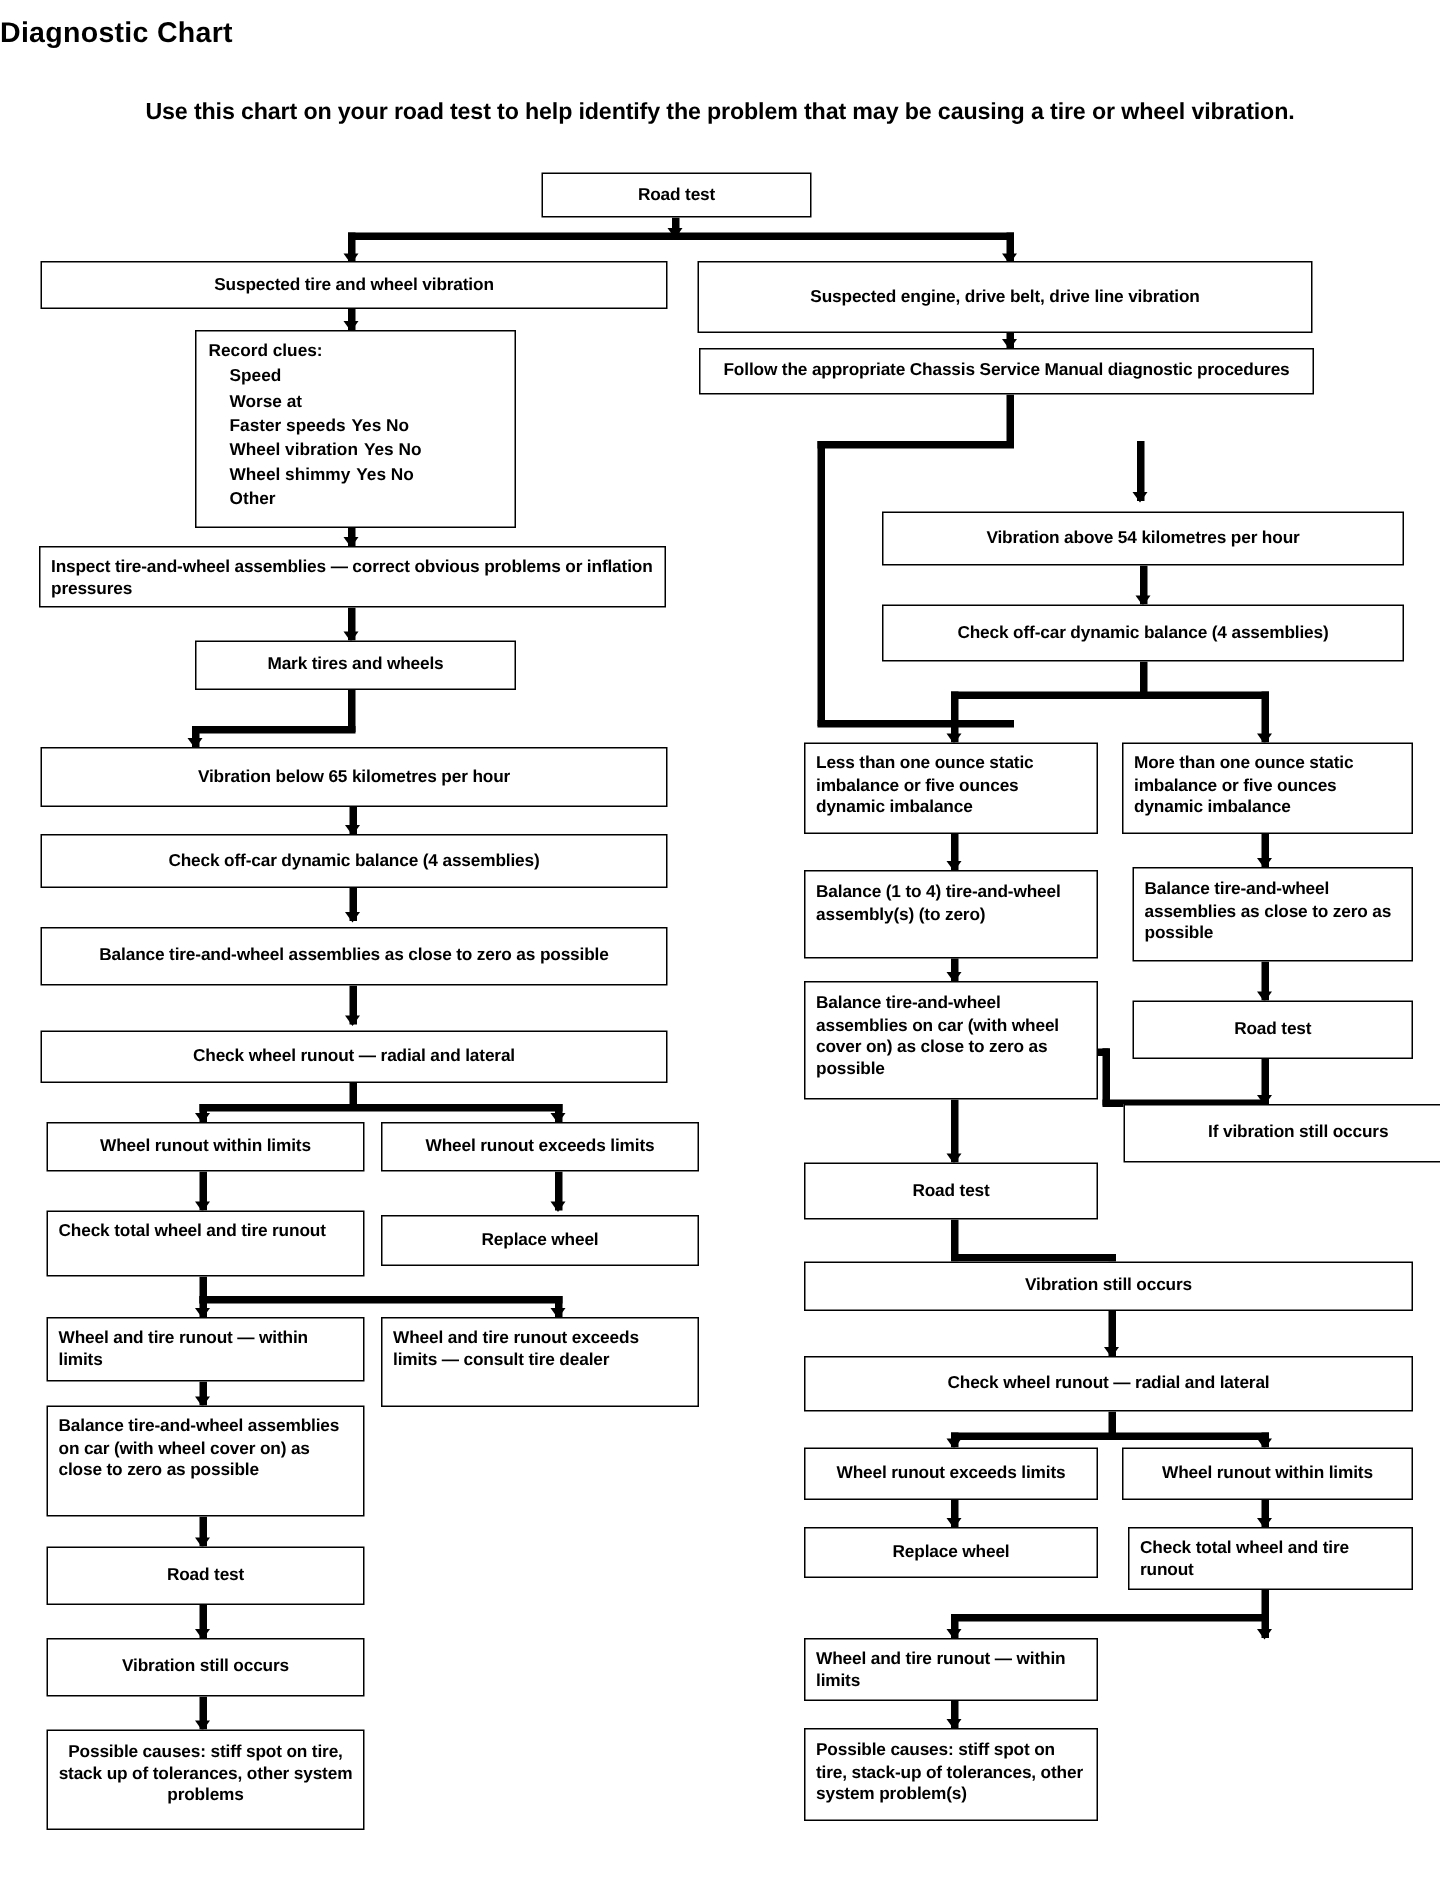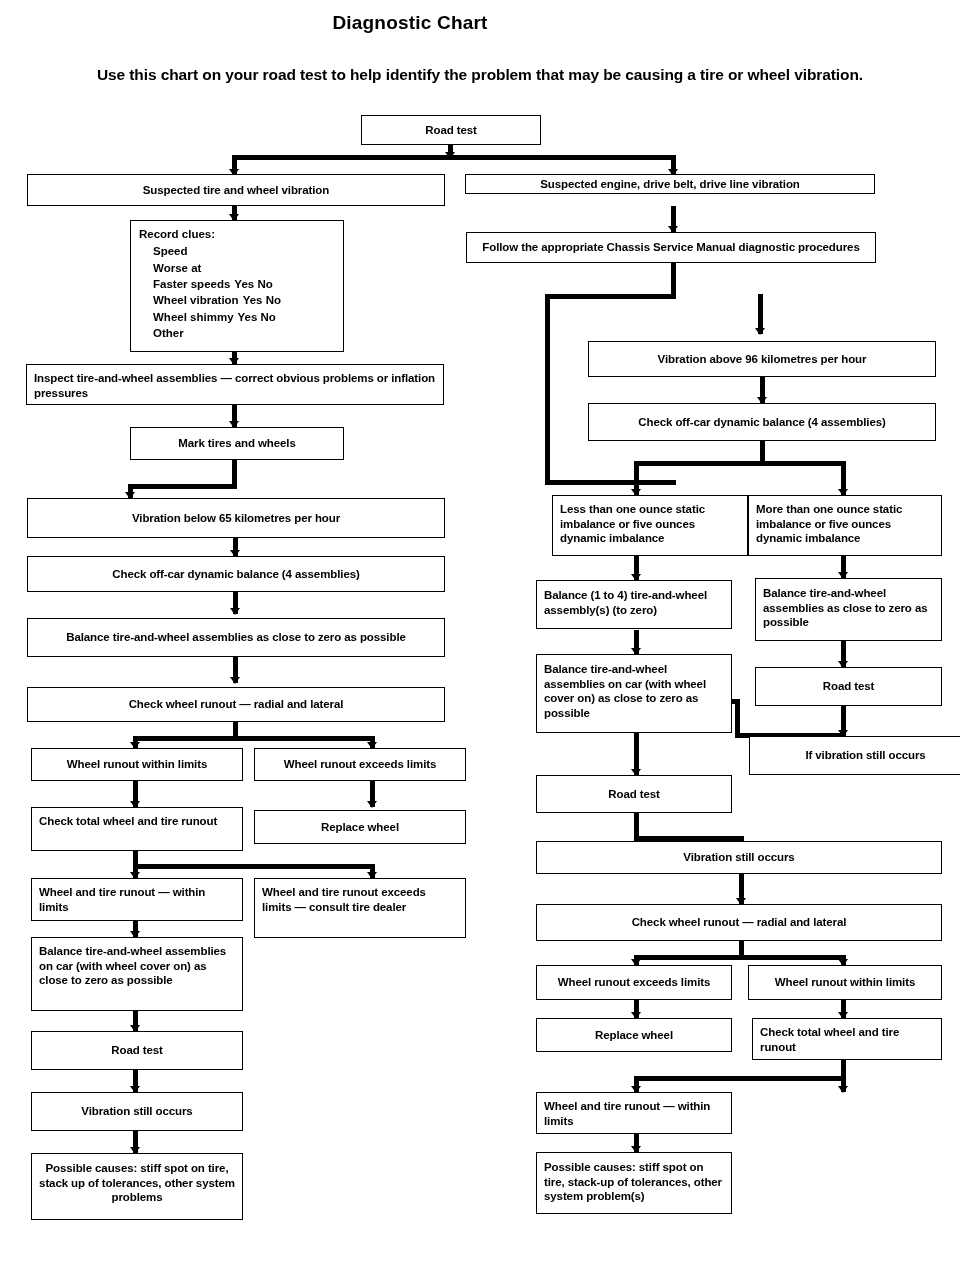--- a/index.html
+++ b/index.html
@@ -16,21 +16,20 @@
     width: 960px;
     height: 1264px;
     overflow: hidden;
     background: #ffffff;
   }
   .title {
     position: absolute;
     left: 0;
     top: 12px;
     width: 820px;
-    text-align: center;
     font-size: 19px;
     font-weight: bold;
     letter-spacing: 0.2px;
   }
   .subtitle {
     position: absolute;
     left: 0;
     top: 66px;
     width: 960px;
     text-align: center;
@@ -227,21 +226,21 @@
   <div class="arrow" style="left:631px; top:1012px;"></div>
   <div class="arrow" style="left:838px; top:1012px;"></div>
   <div class="arrow" style="left:631px; top:1086px;"></div>
   <div class="arrow" style="left:838px; top:1086px;"></div>
   <div class="arrow" style="left:631px; top:1146px;"></div>
 
   <div class="node center" style="left:361px; top:115px; width:180px; height:30px;">Road test</div>
 
   <div class="node center" style="left:27px; top:174px; width:418px; height:32px;">Suspected tire and wheel vibration</div>
 
-  <div class="node center" style="left:465px; top:174px; width:410px; height:20px;">Suspected engine, drive belt, drive line vibration</div>
+  <div class="node center" style="left:465px; top:174px; width:410px; height:48px;">Suspected engine, drive belt, drive line vibration</div>
 
   <div class="node center" style="left:466px; top:232px; width:410px; height:31px;">Follow the appropriate Chassis Service Manual diagnostic procedures</div>
 
   <div class="clue-list" style="left:130px; top:220px; width:214px; height:132px;">
     <div class="clue-head">Record clues:</div>
     <div class="clue-item"><span>Speed</span><span class="yn"></span></div>
     <div class="clue-item"><span>Worse at</span><span class="yn"></span></div>
     <div class="clue-item"><span>Faster speeds</span><span class="yn">Yes   No</span></div>
     <div class="clue-item"><span>Wheel vibration</span><span class="yn">Yes   No</span></div>
     <div class="clue-item"><span>Wheel shimmy</span><span class="yn">Yes   No</span></div>
@@ -273,29 +272,29 @@
   <div class="node left" style="left:254px; top:878px; width:212px; height:60px; padding-top:6px;">Wheel and tire runout exceeds limits — consult tire dealer</div>
 
   <div class="node left" style="left:31px; top:937px; width:212px; height:74px; padding-top:6px;">Balance tire-and-wheel assemblies on car (with wheel cover on) as close to zero as possible</div>
 
   <div class="node center" style="left:31px; top:1031px; width:212px; height:39px;">Road test</div>
 
   <div class="node center" style="left:31px; top:1092px; width:212px; height:39px;">Vibration still occurs</div>
 
   <div class="node left" style="left:31px; top:1153px; width:212px; height:67px; padding-top:7px;text-align:center;">Possible causes: stiff spot on tire, stack up of tolerances, other system problems</div>
 
-  <div class="node center" style="left:588px; top:341px; width:348px; height:36px;">Vibration above 96 kilometres per hour</div>
+  <div class="node center" style="left:588px; top:341px; width:348px; height:36px;">Vibration above 54 kilometres per hour</div>
 
   <div class="node center" style="left:588px; top:403px; width:348px; height:38px;">Check off-car dynamic balance (4 assemblies)</div>
 
-  <div class="node left" style="left:552px; top:495px; width:196px; height:61px; padding-top:6px;">Less than one ounce static imbalance or five ounces dynamic imbalance</div>
+  <div class="node left" style="left:536px; top:495px; width:196px; height:61px; padding-top:6px;">Less than one ounce static imbalance or five ounces dynamic imbalance</div>
 
   <div class="node left" style="left:748px; top:495px; width:194px; height:61px; padding-top:6px;">More than one ounce static imbalance or five ounces dynamic imbalance</div>
 
-  <div class="node left" style="left:536px; top:580px; width:196px; height:49px; padding-top:7px;">Balance (1 to 4) tire-and-wheel assembly(s) (to zero)</div>
+  <div class="node left" style="left:536px; top:580px; width:196px; height:59px; padding-top:7px;">Balance (1 to 4) tire-and-wheel assembly(s) (to zero)</div>
 
   <div class="node left" style="left:755px; top:578px; width:187px; height:63px; padding-top:7px;">Balance tire-and-wheel assemblies as close to zero as possible</div>
 
   <div class="node left" style="left:536px; top:654px; width:196px; height:79px; padding-top:7px;">Balance tire-and-wheel assemblies on car (with wheel cover on) as close to zero as possible</div>
 
   <div class="node center" style="left:755px; top:667px; width:187px; height:39px;">Road test</div>
 
   <div class="node center" style="left:749px; top:736px; width:233px; height:39px;">If vibration still occurs</div>
 
   <div class="node center" style="left:536px; top:775px; width:196px; height:38px;">Road test</div>

